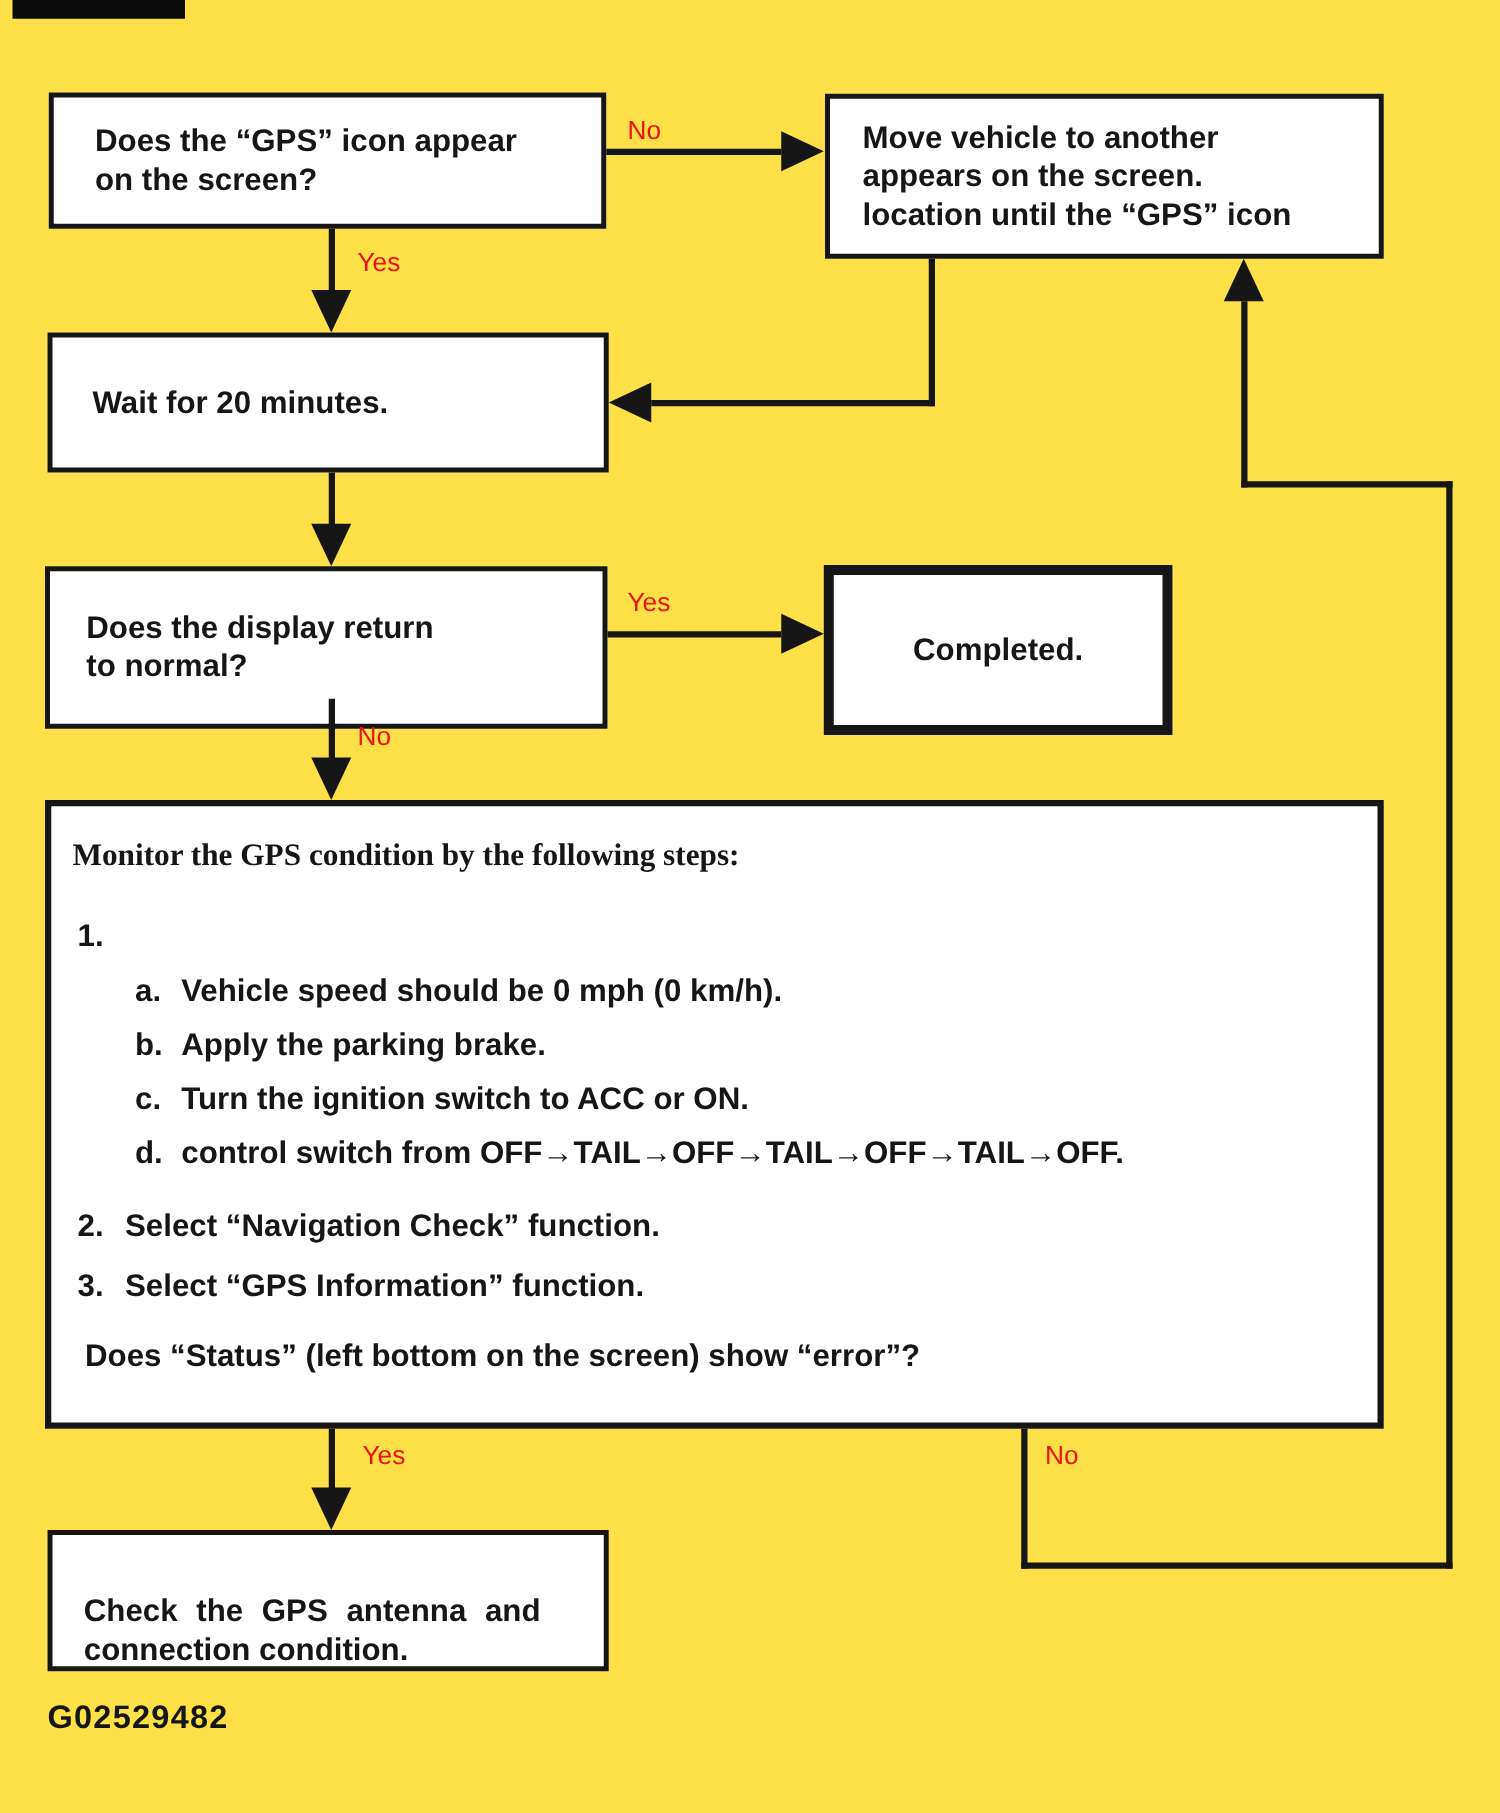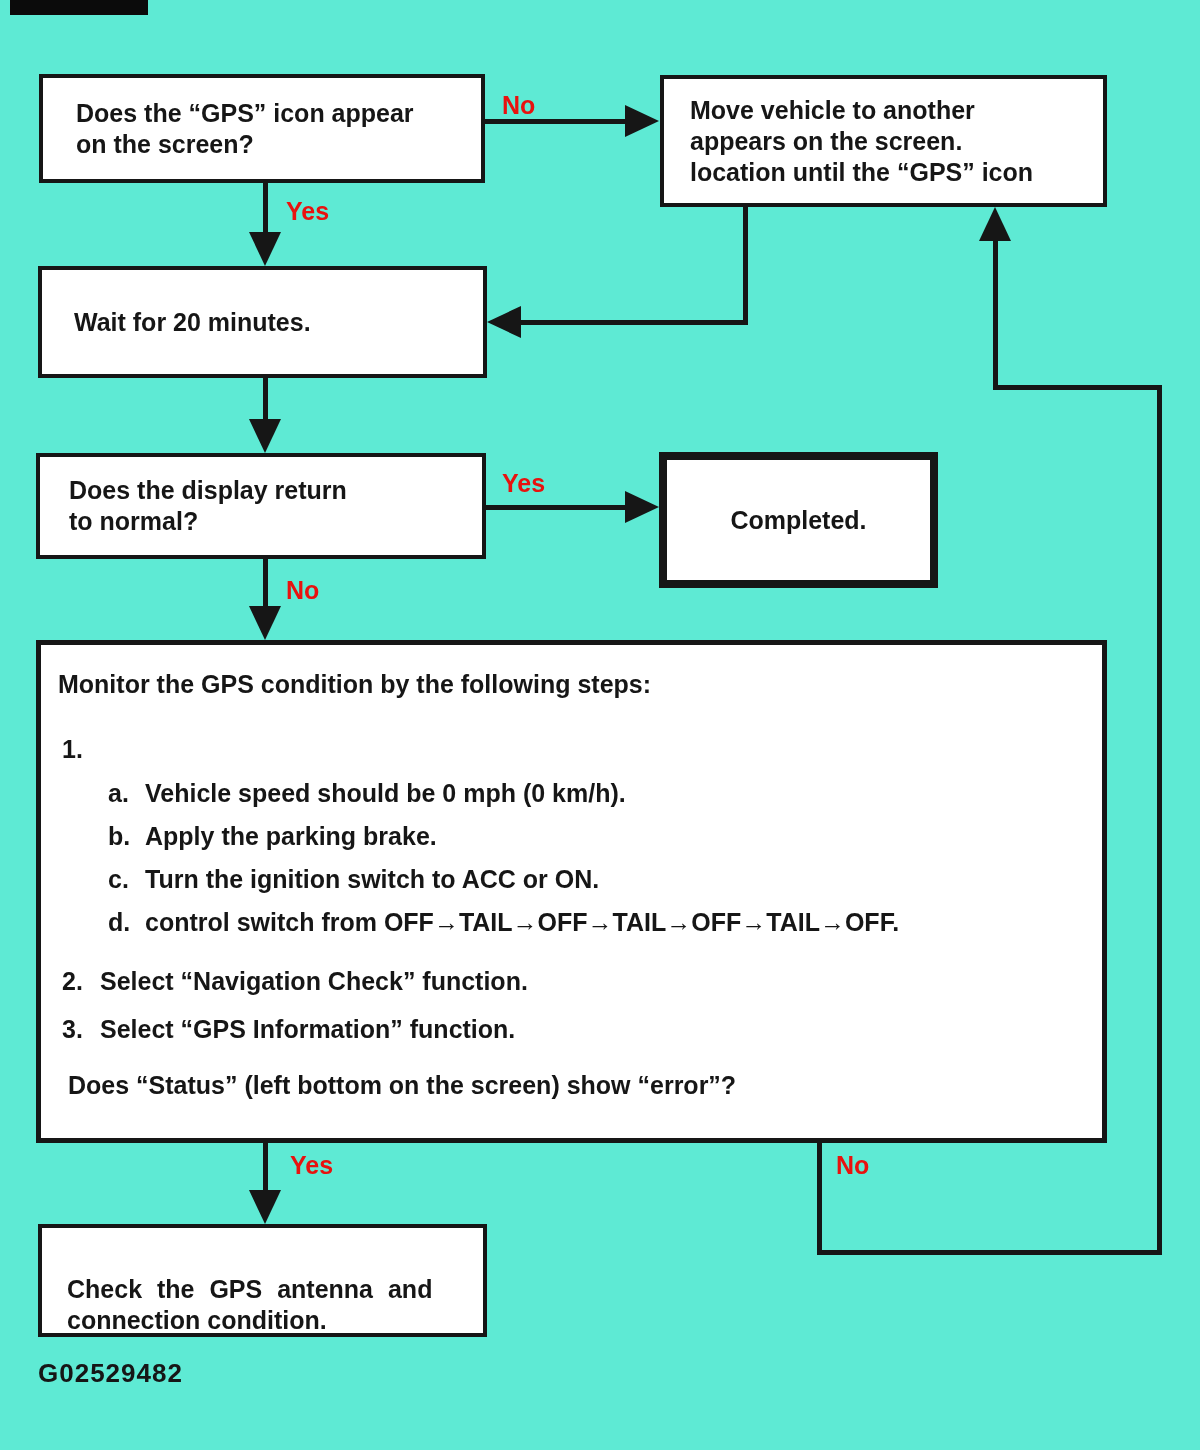--- a/index.html
+++ b/index.html
@@ -1,47 +1,47 @@
 <!DOCTYPE html>
 <html style="--ink: #161616; --red: #e8120f;"><head>
 <meta charset="utf-8">
 <style>
   :root { --ink:#161616; --red:#e8120f; }
   html,body { margin:0; padding:0; background:#ffffff; }
   .canvas {
-    position:relative; width:1200px; height:1450px; background:#5eead4;
+    position:relative; width:1200px; height:1450px; background:#fde047;
     font-family:"Liberation Sans", sans-serif; color:var(--ink);
     overflow:hidden;
   }
   .artifact { position:absolute; left:10px; top:0; width:138px; height:15px; background:#0b0b0b; }
 
   
   .node {
     position:absolute; box-sizing:border-box; background:#fff;
     border:4px solid var(--ink);
     display:flex; flex-direction:column; justify-content:center;
     font-weight:bold; font-size:25px; line-height:31px; letter-spacing:0;
   }
   .node .line-text { white-space:nowrap; }
   .node-a    { left:39px;  top:74px;   width:446px; height:109px; padding-left:33px; }
   .node-b    { left:660px; top:75px;   width:447px; height:132px; padding-left:26px; }
   .node-wait { left:38px;  top:266px;  width:449px; height:112px; padding-left:32px; }
-  .node-d    { left:36px;  top:453px;  width:450px; height:106px; padding-left:29px; }
+  .node-d    { left:36px;  top:453px;  width:450px; height:130px; padding-left:29px; }
   .node-done { left:659px; top:452px;  width:279px; height:136px; border-width:8px; align-items:center; }
   .node-chk  { left:38px;  top:1224px; width:449px; height:113px; padding-left:25px; }
   .node-chk .line-text:first-child { word-spacing:8px;margin-top:48px; }
 
   
   .bigbox {
     position:absolute; box-sizing:border-box; background:#fff;
     left:36px; top:640px; width:1071px; height:503px;
     border:5px solid var(--ink);
     font-weight:bold; font-size:25px; line-height:31px;
   }
-  .bb-heading  { margin:24px 12px 0 17px; }
+  .bb-heading  { margin:24px 12px 0 17px;font-family:Liberation Serif, serif; }
   .bb-item     { display:flex; margin-left:21px; }
   .bb-item .num{ width:38px; flex:0 0 38px; }
   .bb-sub      { display:flex; margin-left:67px; }
   .bb-sub .num { width:37px; flex:0 0 37px; }
   .bb-i1 { margin-top:34px; }
   .bb-sa { margin-top:13px; }
   .bb-sb { margin-top:12px; }
   .bb-sc { margin-top:12px; }
   .bb-sd { margin-top:12px; }
   .bb-i2 { margin-top:28px; }
@@ -50,21 +50,21 @@
 
   
   .cline { position:absolute; background:var(--ink); }
   .arrow { position:absolute; width:0; height:0; }
   .arrow-right { border-top:16px solid transparent; border-bottom:16px solid transparent; border-left:34px solid var(--ink); }
   .arrow-left  { border-top:16px solid transparent; border-bottom:16px solid transparent; border-right:34px solid var(--ink); }
   .arrow-down  { border-left:16px solid transparent; border-right:16px solid transparent; border-top:34px solid var(--ink); }
   .arrow-up    { border-left:16px solid transparent; border-right:16px solid transparent; border-bottom:34px solid var(--ink); }
 
   
-  .elabel { position:absolute; color:var(--red); font-weight:bold; font-size:25px; line-height:26px; }
+  .elabel { position:absolute; color:var(--red); font-weight:normal; font-size:21px; line-height:26px; }
 
   .figid { position:absolute; left:38px; top:1358px; font-size:26px; font-weight:bold; letter-spacing:1px; }
 </style>
 </head>
 <body>
 
 <div class="canvas">
 
   <div class="artifact"></div>
 

